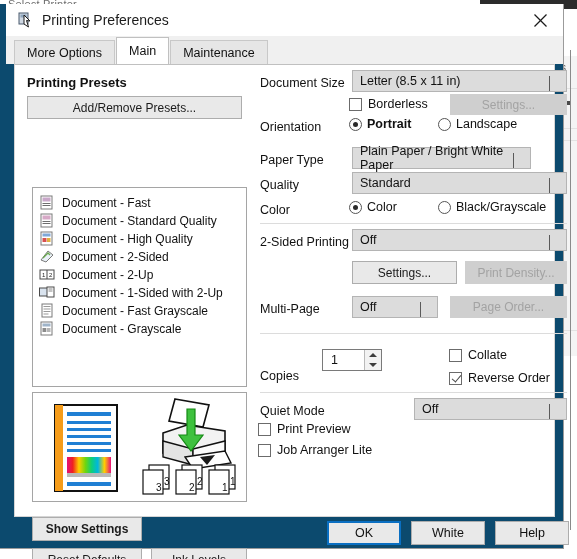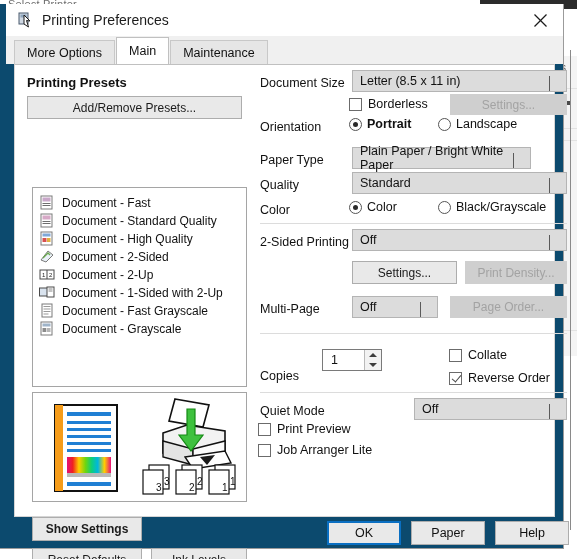--- a/index.html
+++ b/index.html
@@ -488,16 +488,16 @@
       <span class="lab">Print Preview</span>
     </div>
     <div class="chk" style="left:243px;top:378px;">
       <span class="box"></span>
       <span class="lab">Job Arranger Lite</span>
     </div>
   </div>
 
   <div class="footer">
     <div class="fbtn default fbtn-ok">OK</div>
-    <div class="fbtn fbtn-cancel">Paper</div>
+    <div class="fbtn fbtn-cancel">White</div>
     <div class="fbtn fbtn-help">Help</div>
   </div>
 </div>
 
 </body></html>

